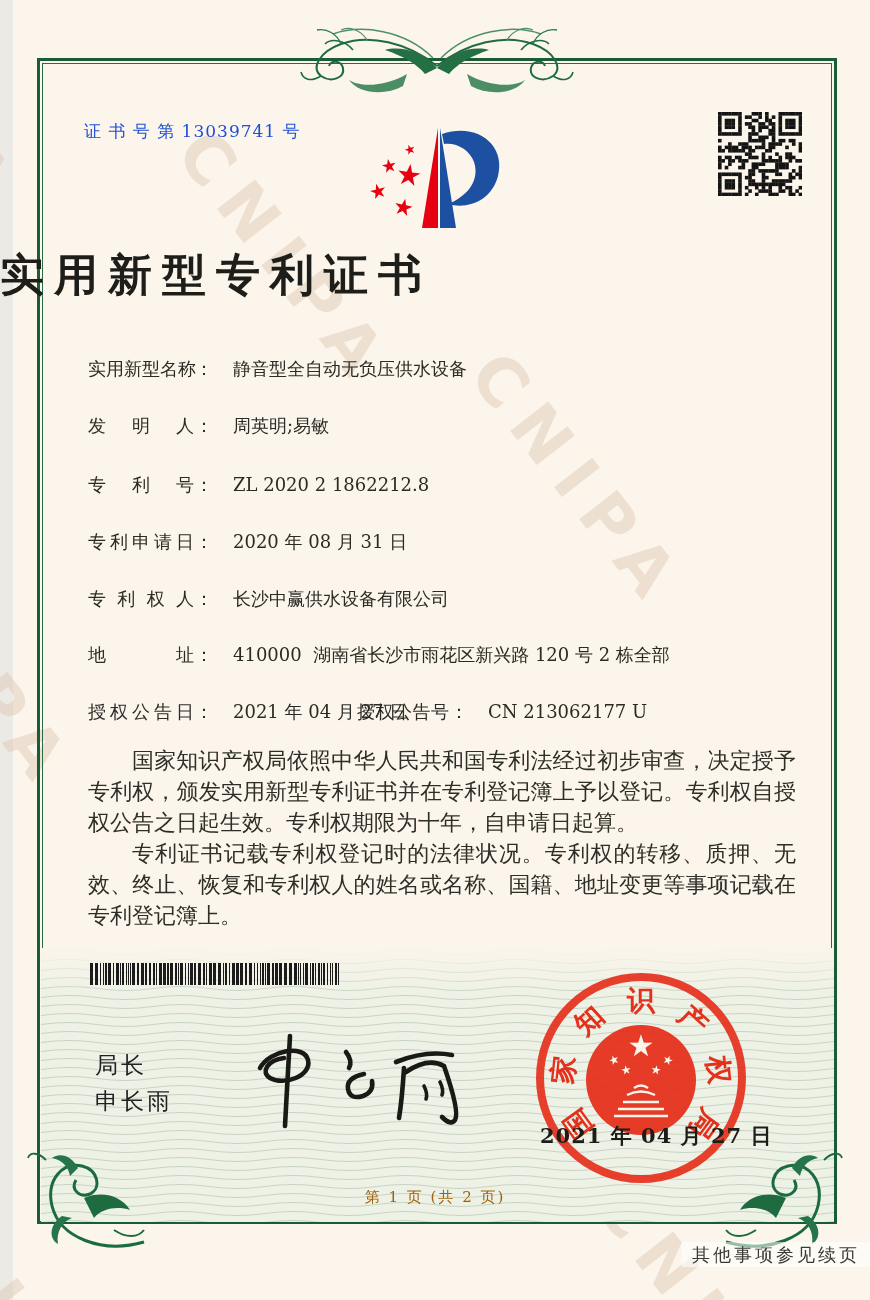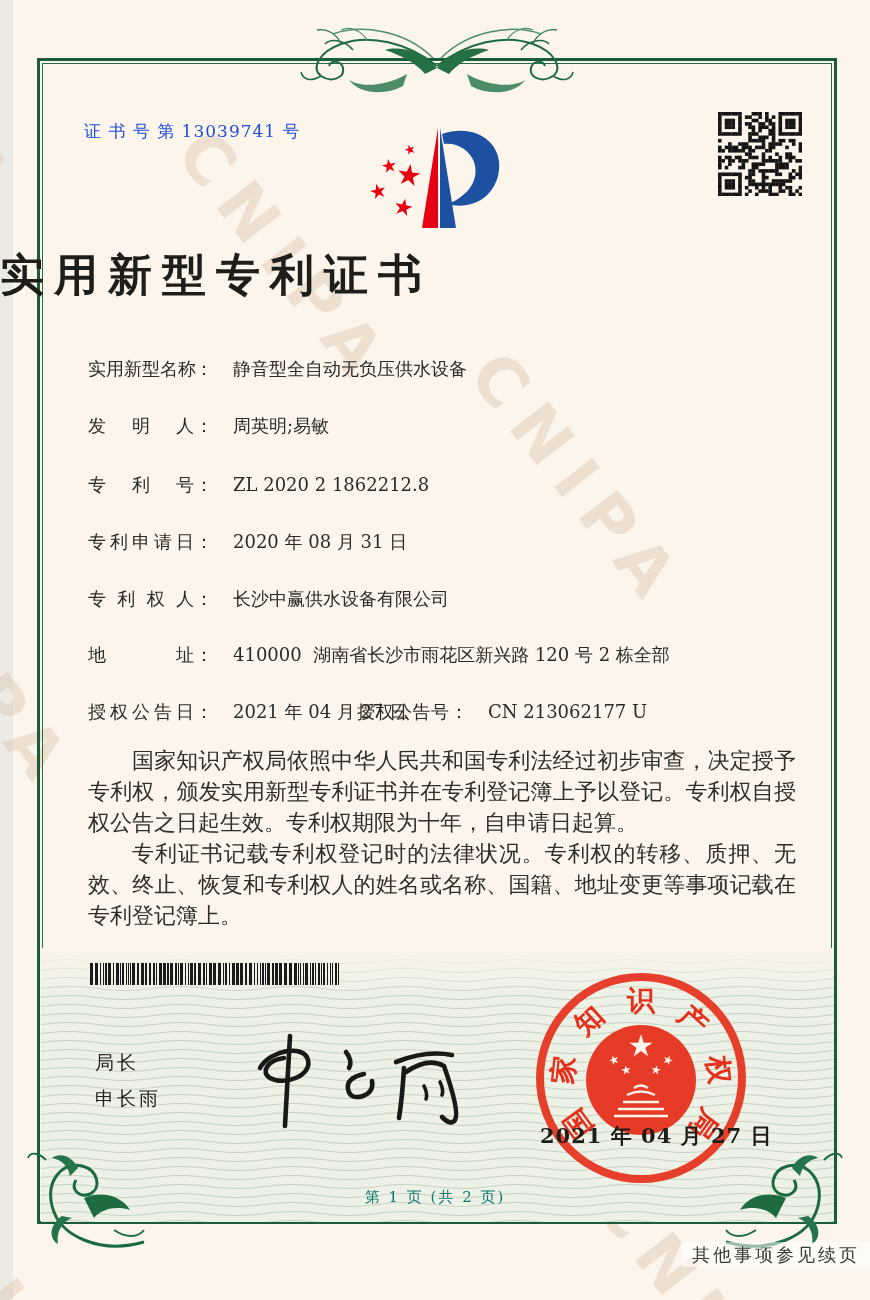--- a/index.html
+++ b/index.html
@@ -38,31 +38,31 @@
   .grant2{position:absolute;left:269px;top:0;}
   .lbl2{display:inline-flex;justify-content:space-between;width:92px;vertical-align:top;}
 
   .body-text{position:absolute;left:88px;top:745px;width:708px;font-size:22px;
       line-height:31px;color:#2e2e28;text-align:justify;}
   .body-text p{margin:0;text-indent:2em;}
 
   .barcode{position:absolute;left:90px;top:963px;width:252px;height:22px;}
 
   .director{position:absolute;left:95px;font-family:Liberation Mono, monospace;
-      font-size:19px;color:#222;letter-spacing:3px;}
+      font-size:23px;color:#222;letter-spacing:3px;}
   .sig{position:absolute;left:238px;top:1022px;}
 
   .seal-wrap{position:absolute;left:528px;top:968px;width:226px;height:226px;}
   #seal-chars text{fill:#e5301c;font-size:28px;font-weight:bold;
       font-family:"DejaVu Serif","Liberation Serif",serif;}
   .seal-date{position:absolute;left:540px;top:1122px;width:212px;text-align:center;
       font-size:21px;font-weight:bold;color:#1c1c18;letter-spacing:1px;white-space:pre;}
 
   .page-footer{position:absolute;left:0;top:1188px;width:870px;text-align:center;
-      font-size:15px;color:#0f766e;letter-spacing:2px;}
+      font-size:15px;color:#a16207;letter-spacing:2px;}
   .continuation{position:absolute;left:0;top:1243px;width:870px;text-align:right;
       font-size:18px;color:#3a3a33;letter-spacing:3px;}
   .continuation span{background:rgba(255,255,255,0.55);padding:2px 10px;}
 
   .ornament{position:absolute;pointer-events:none;}
 </style>
 </head>
 <body>
 
 <div class="page">

